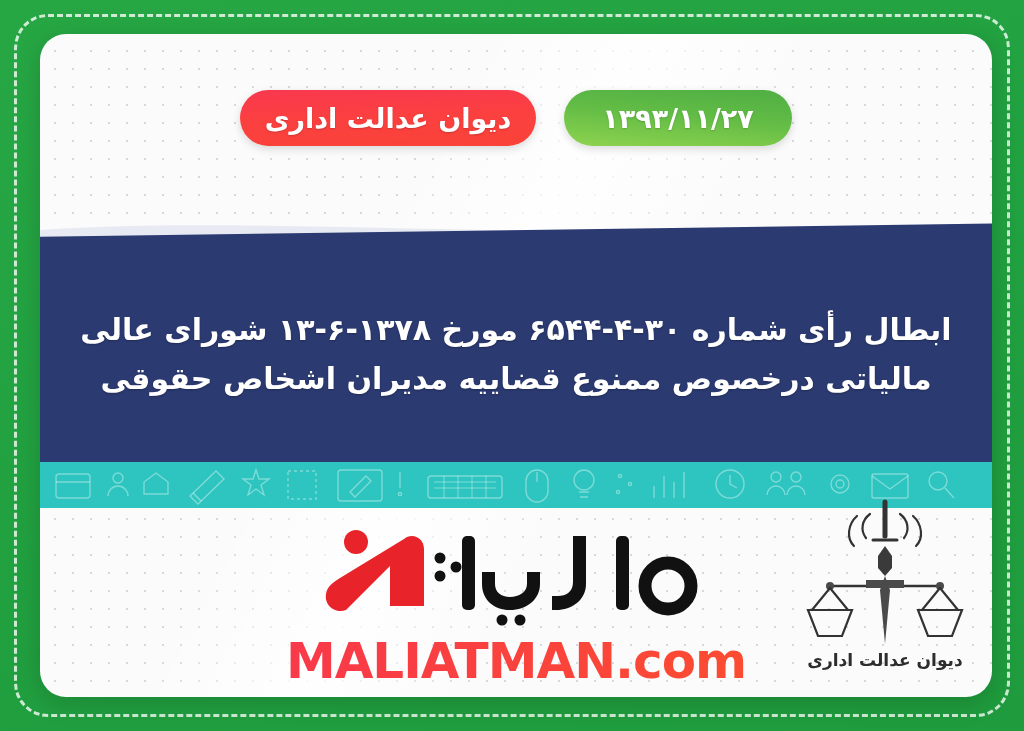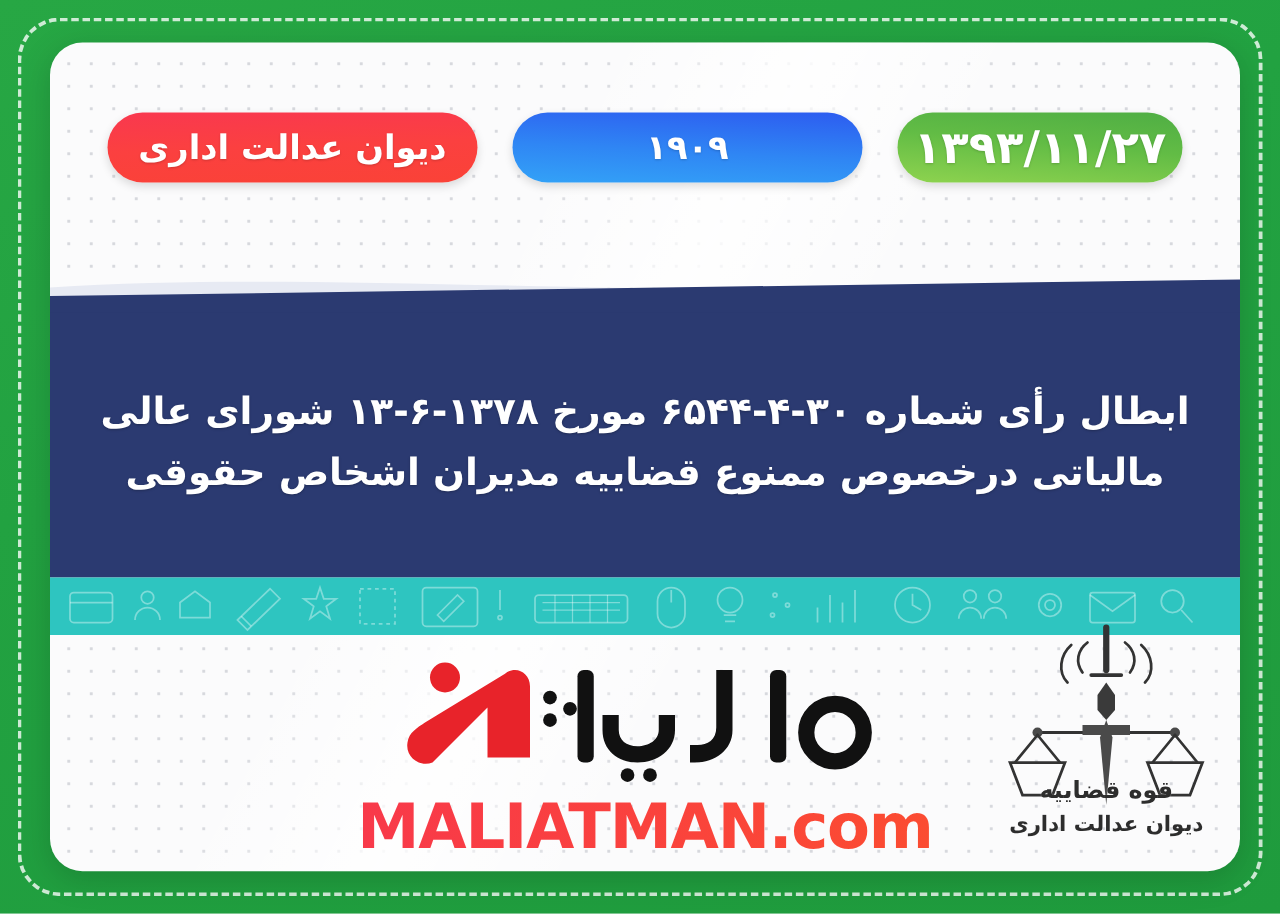--- a/index.html
+++ b/index.html
@@ -82,21 +82,21 @@
   }
   #badge-court{
     width:296px; font-size:27px;
     background:linear-gradient(178deg,#f9384f 0%,#fb4040 48%,#fa4237 100%);
   }
   #badge-number{
     width:280px; font-size:27px;
     background:linear-gradient(183deg,#2d5cf0 0%,#2f86f4 55%,#33a2f7 100%);
   }
   #badge-date{
-    width:228px; font-size:36px;
+    width:228px; font-size:27px;
     background:linear-gradient(185deg,#4fae44 0%,#62bc45 45%,#8ed34f 100%);
     text-align:right;
   }
 
   
   #wave-light{
     position:absolute;
     left:0; top:160px; width:100%; height:108px;
     z-index:4;
   }
@@ -202,21 +202,20 @@
 
   <div id="dashed-frame"></div>
 
   <div id="card">
 
     <div class="dot-grid"></div>
     <div class="sheen"></div>
 
     <div id="badge-row">
       <div class="badge" id="badge-court">دیوان عدالت اداری</div>
-      <div class="badge" id="badge-number">۱۹۰۹</div>
       <div class="badge" id="badge-date">۱۳۹۳/۱۱/۲۷</div>
     </div>
 
     <div id="wave-light">
       <svg viewBox="0 0 952 108" preserveAspectRatio="none" aria-hidden="true">
         <path d="M0,36 C240,20 520,52 952,30 L952,108 L0,108 Z" fill="#e7eaf3"></path>
         <path d="M0,58 C260,40 560,78 952,46 L952,108 L0,108 Z" fill="#d7dcea"></path>
         <path d="M0,84 C300,66 620,100 952,72 L952,108 L0,108 Z" fill="#c9d0e3"></path>
       </svg>
     </div>
@@ -355,20 +354,19 @@
 
             <line x1="30" y1="94" x2="12" y2="116"></line>
             <line x1="30" y1="94" x2="48" y2="116"></line>
             <path d="M8,116 L52,116 L42,142 L18,142 Z"></path>
 
             <line x1="140" y1="94" x2="122" y2="116"></line>
             <line x1="140" y1="94" x2="158" y2="116"></line>
             <path d="M118,116 L162,116 L152,142 L128,142 Z"></path>
           </g>
         </svg>
-        <div class="emblem-cap" id="emblem-caption-1">قوه قضاییه</div>
         <div class="emblem-cap" id="emblem-caption-2">دیوان عدالت اداری</div>
       </div>
 
     </div>
 
   </div>
 </div>
 
 </body></html>

